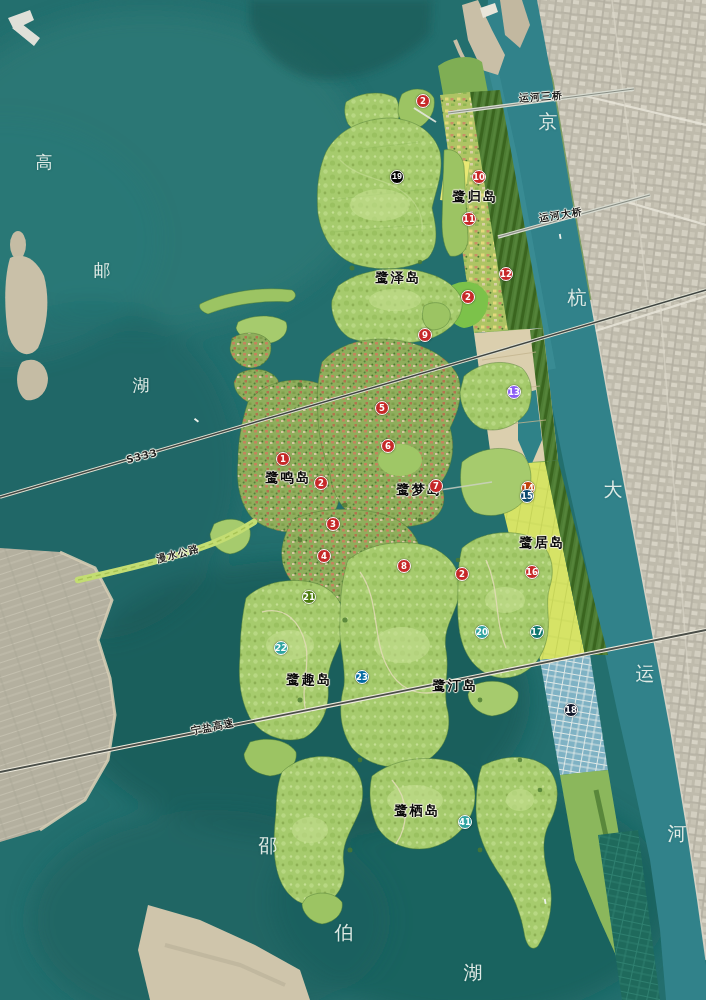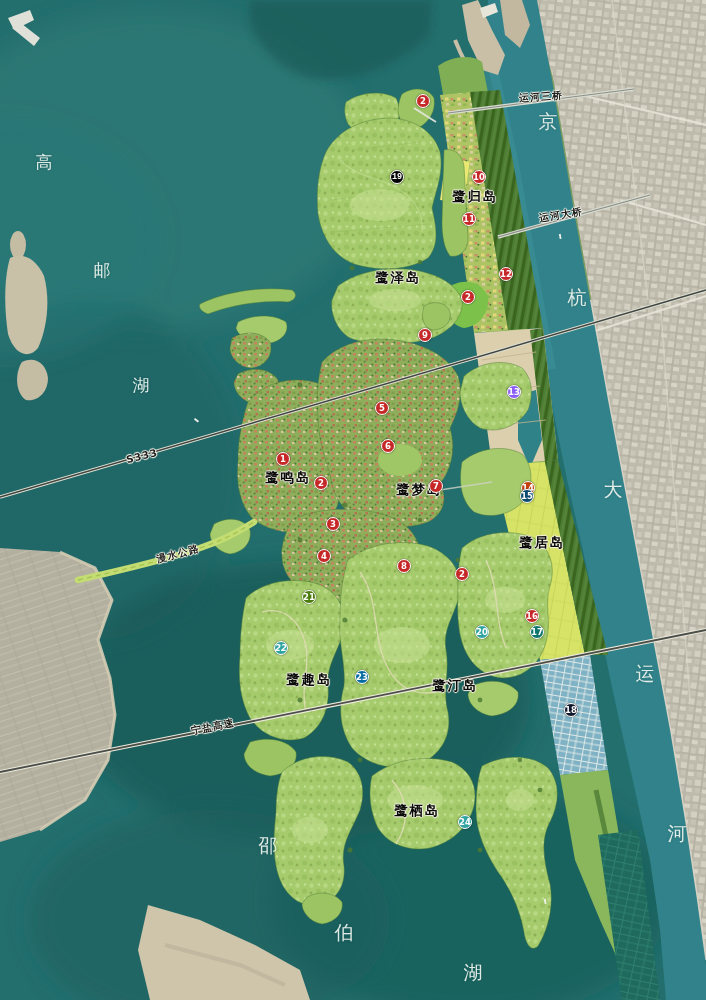--- a/index.html
+++ b/index.html
@@ -326,23 +326,23 @@
       <div class="marker" style="left: 382px; top: 408px; background: rgb(198, 40, 40);">5</div>
       <div class="marker" style="left: 528px; top: 442px; background: #c2410c; margin-top: 46px;">14</div>
       <div class="marker" style="left: 388px; top: 446px; background: rgb(198, 40, 40);">6</div>
       <div class="marker" style="left: 283px; top: 459px; background: rgb(198, 40, 40);">1</div>
       <div class="marker" style="left: 321px; top: 483px; background: rgb(198, 40, 40);">2</div>
       <div class="marker" style="left: 527px; top: 485px; background: #0c4a6e; margin-top: 11px;">15</div>
       <div class="marker" style="left: 436px; top: 486px; background: rgb(198, 40, 40);">7</div>
       <div class="marker" style="left: 333px; top: 524px; background: rgb(198, 40, 40);">3</div>
       <div class="marker" style="left: 324px; top: 556px; background: rgb(198, 40, 40);">4</div>
       <div class="marker" style="left: 404px; top: 566px; background: rgb(198, 40, 40);">8</div>
-      <div class="marker" style="left: 532px; top: 572px; background: rgb(198, 40, 40); margin-top: 44px;">16</div>
+      <div class="marker" style="left: 532px; top: 572px; background: rgb(198, 40, 40);">16</div>
       <div class="marker" style="left: 462px; top: 574px; background: rgb(198, 40, 40);">2</div>
       <div class="marker" style="left: 309px; top: 597px; background: #4d7c0f;">21</div>
       <div class="marker" style="left: 537px; top: 632px; background: #0f766e;">17</div>
       <div class="marker" style="left: 450px; top: 632px; background: rgb(47, 163, 160); margin-left: 32px;">20</div>
       <div class="marker" style="left: 281px; top: 648px; background: rgb(47, 163, 160); font-style: italic;">22</div>
       <div class="marker" style="left: 362px; top: 677px; background: #0369a1; text-align: right;">23</div>
       <div class="marker" style="left: 571px; top: 710px; background: #0f172a;">18</div>
-      <div class="marker" style="left: 465px; top: 822px; background: rgb(47, 163, 160);">24</div>
+      <div class="marker" style="left: 465px; top: 822px; background: rgb(47, 163, 160);">41</div>
     </div>
 </div>
 
 </body></html>

